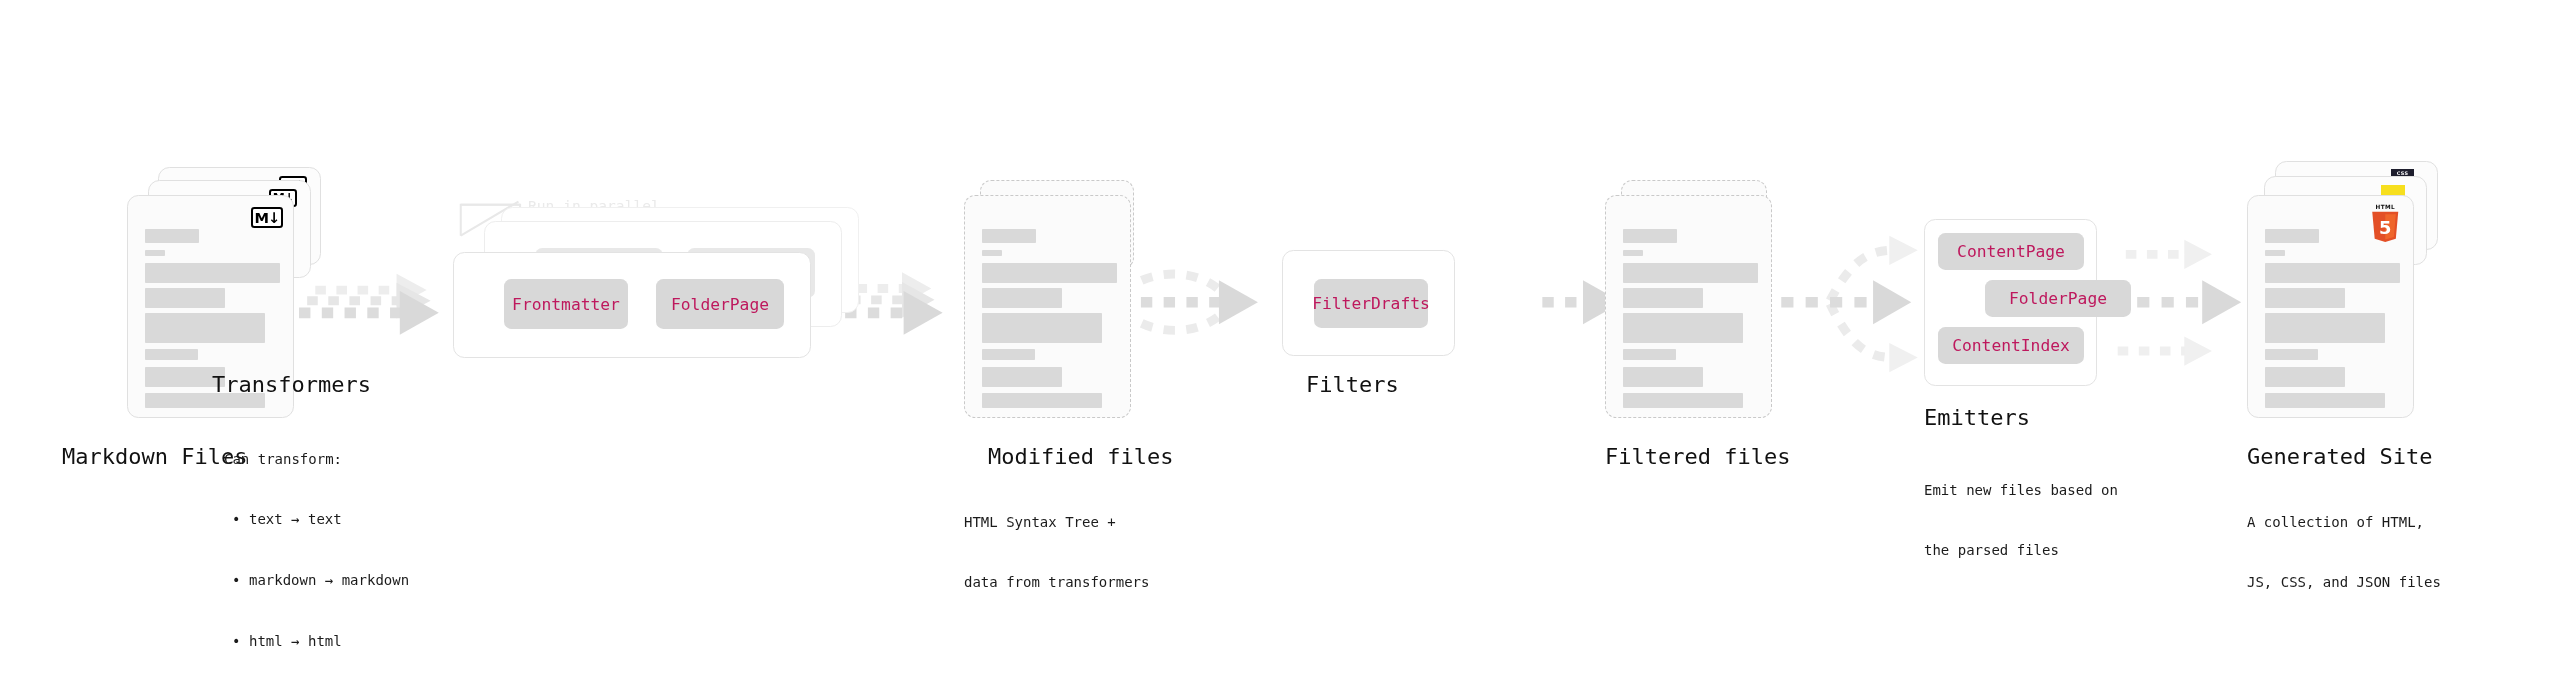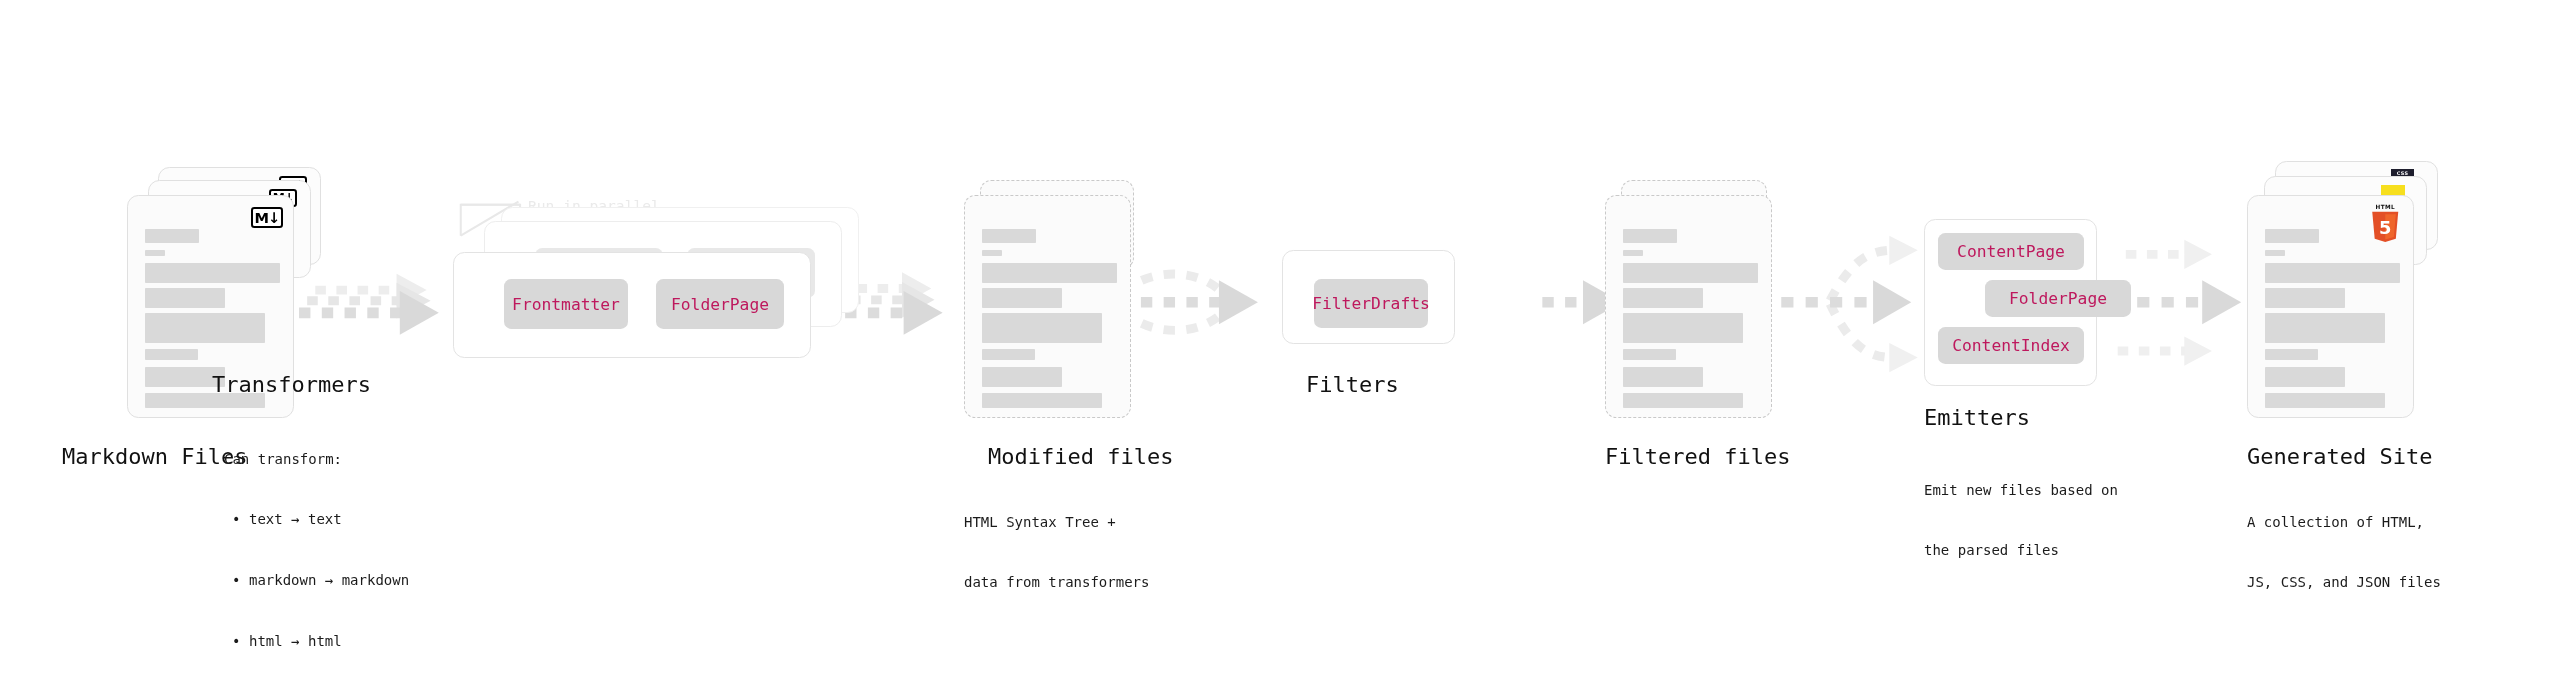--- a/index.html
+++ b/index.html
@@ -258,21 +258,21 @@
       <div class="bar" style="left:17px;top:171px;width:80px;height:19.5px;"></div>
       <div class="bar" style="left:17px;top:197px;width:120px;height:14.6px;"></div>
     </div>
   </div>
   <div class="title" style="left: 964px; top: 444px; padding-left: 24px;">Modified files</div>
   <div class="caption" style="left: 964px; top: 471px;">
     <div>HTML Syntax Tree +</div>
     <div>data from transformers</div>
   </div>
 
-  <div class="proc-box" style="left:1282px;top:250px;width:173px;height:94px;">
+  <div class="proc-box" style="left:1282px;top:250px;width:173px;height:106px;">
     <div class="chip" style="left:31px;top:28px;width:114px;height:49px;">
       <span>FilterDrafts</span>
     </div>
   </div>
   <div class="title" style="left: 1282px; top: 372px; margin-left: 24px;">Filters</div>
 
   <div class="doc-stack">
     <div class="doc-card dashed" style="left:1621px;top:180px;width:146px;height:89px;"></div>
     <div class="doc-card dashed" style="left:1605px;top:195px;width:167px;height:223px;">
       <div class="bar" style="left:17px;top:33px;width:54px;height:14px;"></div>

